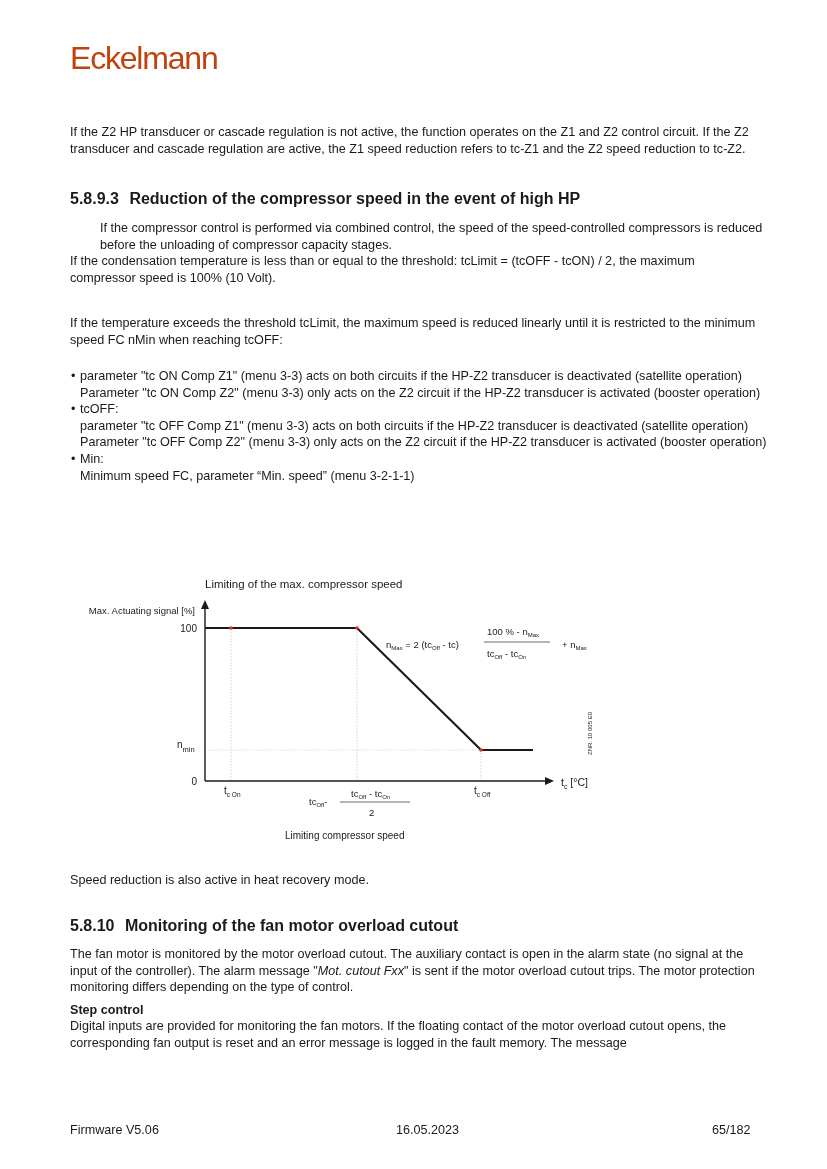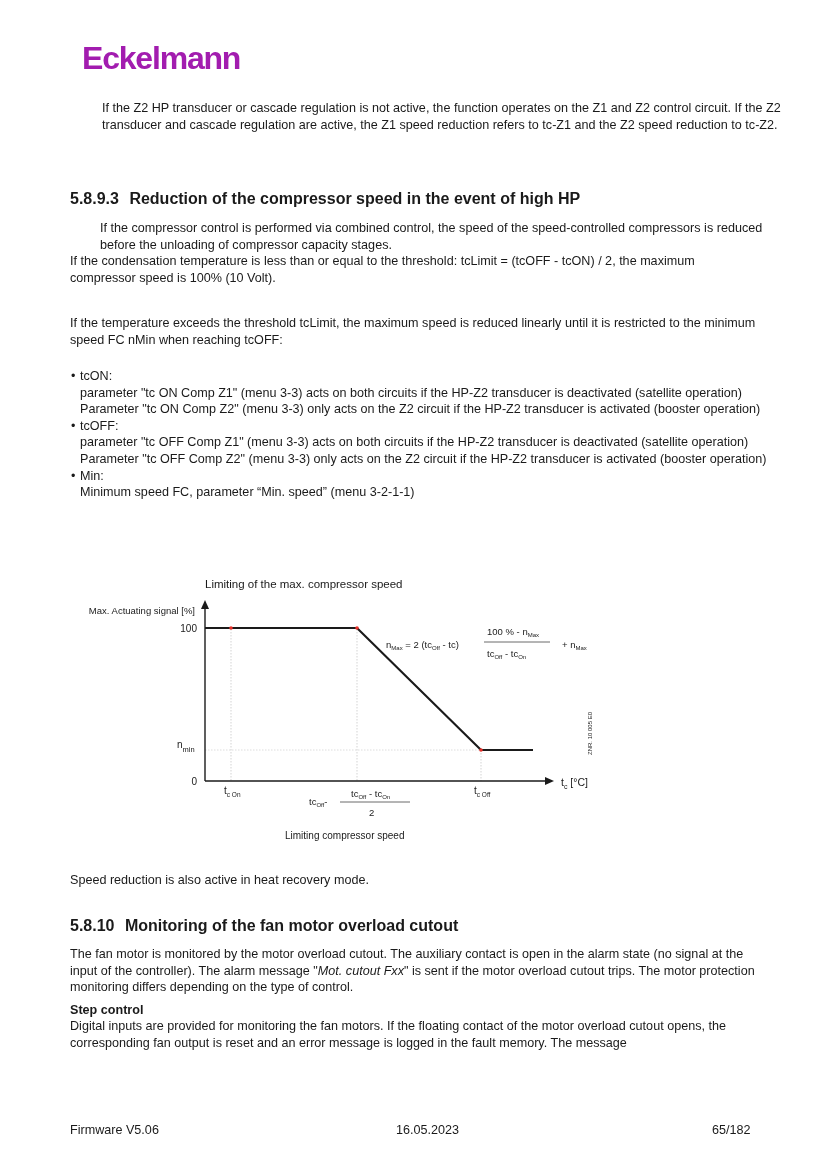--- a/index.html
+++ b/index.html
@@ -1,52 +1,51 @@
 <!DOCTYPE html>
 <html><head>
 <meta charset="utf-8">
 <style>
   html, body { margin: 0; padding: 0; background: #ffffff; }
   body { width: 827px; height: 1169px; position: relative; overflow: hidden;
          font-family: "Liberation Sans", sans-serif; color: #1a1a1a; }
-  .logo { position: absolute; left: 82px; top: 40px; font-family: "Liberation Sans", sans-serif;
-          font-weight: bold; font-size: 32px; color: #a21caf; letter-spacing: -1.2px; }
+  .logo { position: absolute; left: 70px; top: 40px; font-family: "Liberation Sans", sans-serif;
+          font-weight: normal; font-size: 32px; color: #c2410c; letter-spacing: -1.2px; }
   .p { position: absolute; left: 70px; width: 690px; font-size: 12.6px; line-height: 16.6px; margin: 0; }
   .h { position: absolute; left: 70px; font-size: 16px; font-weight: bold; margin: 0; }
   .h .num { margin-right: 6px; }
   ul.bl { position: absolute; left: 70px; top: 368px; width: 700px; margin: 0; padding: 0; list-style: none;
           font-size: 12.6px; line-height: 16.6px; }
   ul.bl li { position: relative; padding-left: 10px; }
   ul.bl li::before { content: "•"; position: absolute; left: 1px; top: 0; }
   ul.bl li .term { display: block; }
   ul.bl li .desc { display: block; }
   .footer { position: absolute; top: 1123px; font-size: 12.6px; }
   .diagram { position: absolute; left: 0; top: 0; width: 827px; height: 1169px; pointer-events: none; }
   .diagram text { font-family: "Liberation Sans", sans-serif; fill: #1a1a1a; }
   em { font-style: italic; }
 </style>
 </head>
 <body>
 
 <div class="logo">Eckelmann</div>
 
-<p class="p" style="top:100px;margin-left:32px;">If the Z2 HP transducer or cascade regulation is not active, the function operates on the Z1 and Z2 control circuit. If the Z2 transducer and cascade regulation are active, the Z1 speed reduction refers to tc-Z1 and the Z2 speed reduction to tc-Z2.</p>
+<p class="p" style="top:124px;">If the Z2 HP transducer or cascade regulation is not active, the function operates on the Z1 and Z2 control circuit. If the Z2 transducer and cascade regulation are active, the Z1 speed reduction refers to tc-Z1 and the Z2 speed reduction to tc-Z2.</p>
 
 <h2 class="h" style="top:190px;">
   <span class="num">5.8.9.3</span>
   <span>Reduction of the compressor speed in the event of high HP</span>
 </h2>
 
 <p class="p" style="top:220px;margin-left:30px;">If the compressor control is performed via combined control, the speed of the speed-controlled compressors is reduced before the unloading of compressor capacity stages.</p>
 <p class="p" style="top:253px;">If the condensation temperature is less than or equal to the threshold: tcLimit = (tcOFF - tcON) / 2, the maximum compressor speed is 100% (10 Volt).</p>
 <p class="p" style="top:315px;">If the temperature exceeds the threshold tcLimit, the maximum speed is reduced linearly until it is restricted to the minimum speed FC nMin when reaching tcOFF:</p>
 
 <ul class="bl">
   <li>
-    <span class="term">tcON:</span>
     <span class="desc">parameter "tc ON Comp Z1" (menu 3-3) acts on both circuits if the HP-Z2 transducer is deactivated (satellite operation)</span>
     <span class="desc">Parameter "tc ON Comp Z2" (menu 3-3) only acts on the Z2 circuit if the HP-Z2 transducer is activated (booster operation)</span>
   </li>
   <li>
     <span class="term">tcOFF:</span>
     <span class="desc">parameter "tc OFF Comp Z1" (menu 3-3) acts on both circuits if the HP-Z2 transducer is deactivated (satellite operation)</span>
     <span class="desc">Parameter "tc OFF Comp Z2" (menu 3-3) only acts on the Z2 circuit if the HP-Z2 transducer is activated (booster operation)</span>
   </li>
   <li>
     <span class="term">Min:</span>

